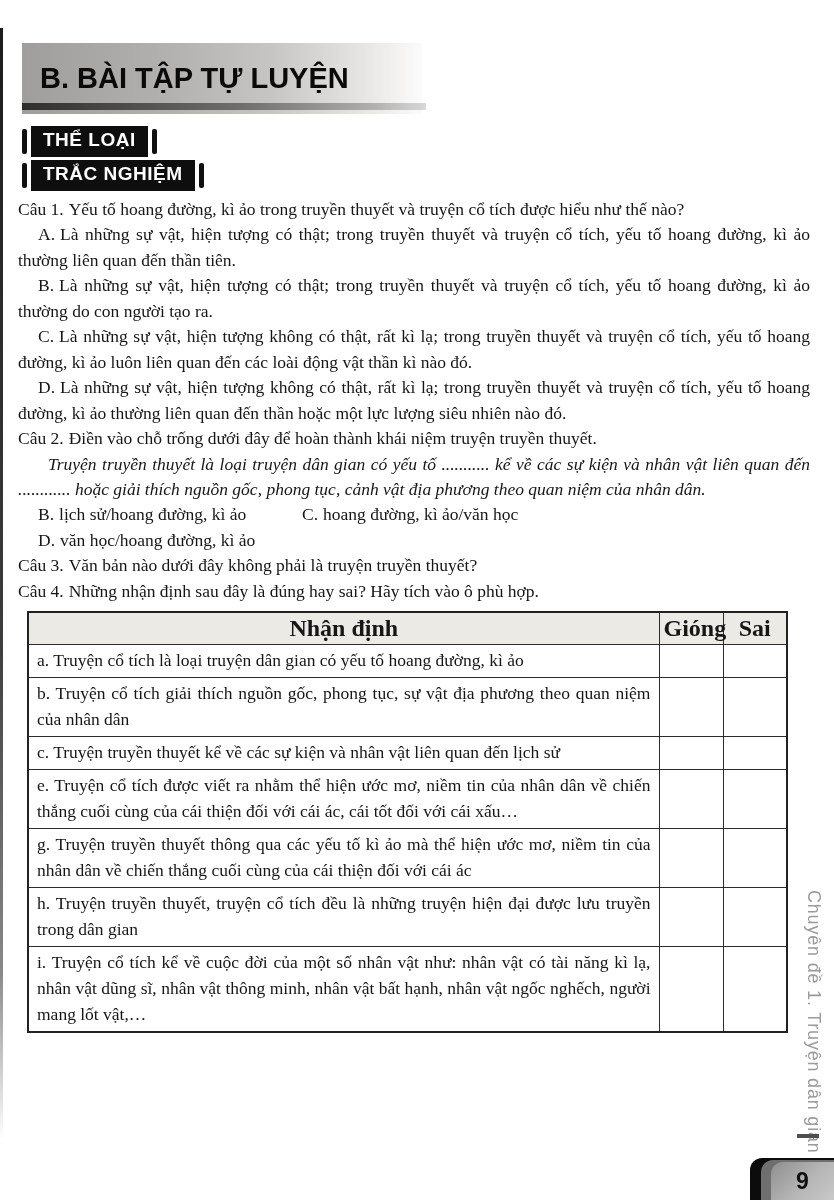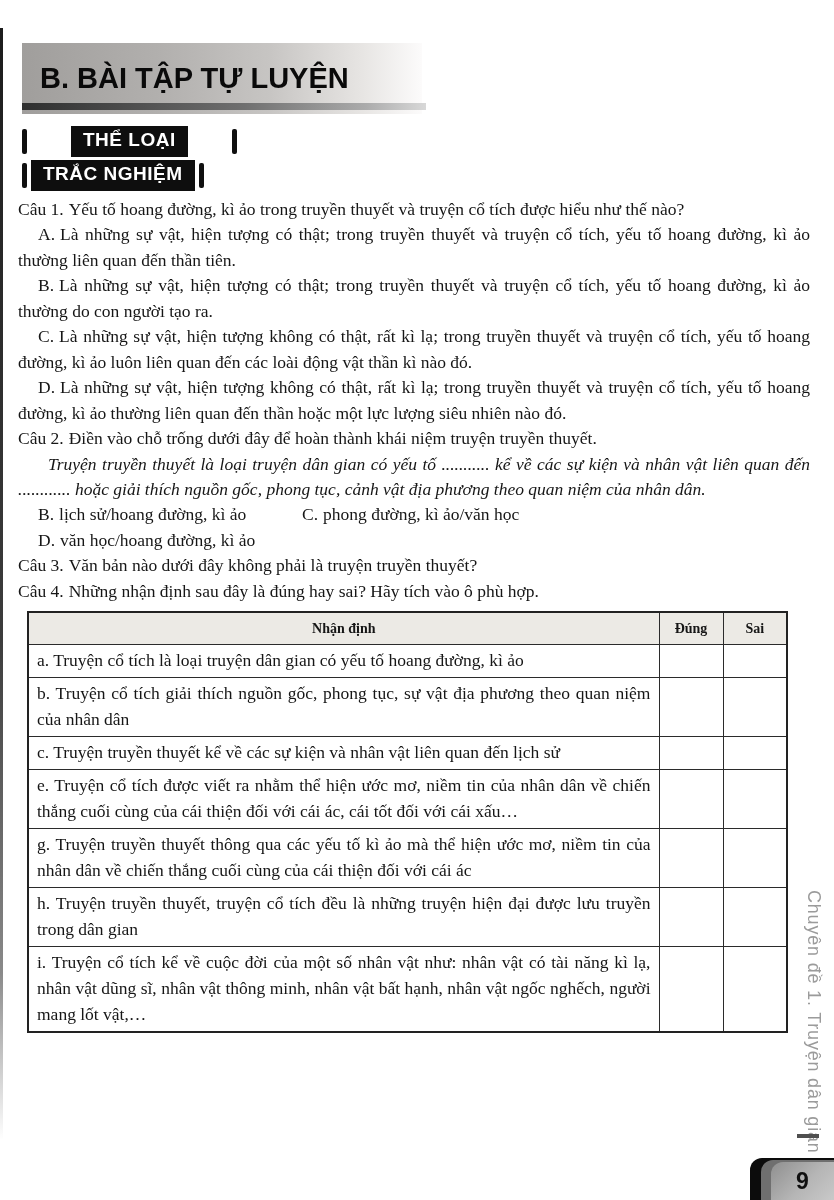--- a/index.html
+++ b/index.html
@@ -14,42 +14,42 @@
   
   .banner{position:absolute;left:22px;top:43px;width:400px;height:71px;
     background:linear-gradient(to right,#a09e9c 0%,#b2b0ae 35%,#c7c5c3 62%,#e7e5e3 85%,#fcfbfb 100%);
     display:flex;align-items:center;padding-left:18px;box-sizing:border-box;}
   .banner-text{font-family:"Liberation Sans",sans-serif;font-weight:bold;font-size:29px;
     color:#0a0a0a;letter-spacing:0px;white-space:nowrap;}
   .rule{position:absolute;left:22px;top:103px;width:404px;height:7px;
     background:linear-gradient(to right,#2e2e2e 0%,#6f6f6f 55%,#ababab 85%,#d8d8d8 100%);}
   
   .badge{position:absolute;left:22px;display:flex;align-items:center;}
-  .badge.b1{top:126px;gap:40px;}
+  .badge.b1{top:126px;}
   .badge.b2{top:160px;}
   .badge .bar{width:5px;height:25px;background:#101010;border-radius:2px;}
   .badge .bar.l{margin-right:4px;}
   .badge .bar.r{margin-left:4px;}
   .badge .pill{background:#0e0e0e;color:#ffffff;font-family:"Liberation Sans",sans-serif;
     font-weight:bold;font-size:19px;letter-spacing:0.5px;padding:3px 12px 6px 12px;white-space:nowrap;}
   
   .content{position:absolute;left:18px;top:197px;width:792px;
     font-size:17.5px;line-height:25.45px;text-align:justify;}
   .content p{margin:0;}
   .lbl{font-weight:normal;margin-right:5px;}
   p.opt{text-indent:20px;}
   p.def{font-style:italic;text-indent:30px;}
   .opt-grid{display:grid;grid-template-columns:264px 1fr;margin-left:20px;text-align:left;}
   .opt-grid .cell{line-height:25.45px;}
   .opt-grid.italic-vals .val{font-style:italic;}
   
   table.tf{border-collapse:collapse;table-layout:fixed;width:760px;margin-left:9px;margin-top:7px;
     border:2.5px solid #222222;}
   table.tf th,table.tf td{border:1.5px solid #2b2b2b;}
-  table.tf th{background:#eceae5;font-size:14px;font-weight:bold;text-align:center;
+  table.tf th{background:#eceae5;font-size:24px;font-weight:bold;text-align:center;
     height:29px;padding:1px 4px;}
   td.stmt{padding:2px 8px 4px 8px;text-align:justify;font-size:17.5px;line-height:26px;}
   td.tick{background:#ffffff;}
   
   .side-label{position:absolute;right:10px;top:890px;height:250px;
     writing-mode:vertical-rl;font-family:"Liberation Sans",sans-serif;
     font-size:18px;color:#9b9b9b;letter-spacing:0.8px;white-space:nowrap;}
   .side-dash{position:absolute;left:797px;top:1134px;width:22px;height:4px;background:#4f4f4f;}
   
   .page-tab{position:absolute;right:0;bottom:0;width:84px;height:42px;}
@@ -86,38 +86,38 @@
   <p class="q"><span class="lbl">Câu 1.</span><span>Yếu tố hoang đường, kì ảo trong truyền thuyết và truyện cổ tích được hiểu như thế nào?</span></p>
   <p class="opt"><span class="lbl">A.</span><span>Là những sự vật, hiện tượng có thật; trong truyền thuyết và truyện cổ tích, yếu tố hoang đường, kì ảo thường liên quan đến thần tiên.</span></p>
   <p class="opt"><span class="lbl">B.</span><span>Là những sự vật, hiện tượng có thật; trong truyền thuyết và truyện cổ tích, yếu tố hoang đường, kì ảo thường do con người tạo ra.</span></p>
   <p class="opt"><span class="lbl">C.</span><span>Là những sự vật, hiện tượng không có thật, rất kì lạ; trong truyền thuyết và truyện cổ tích, yếu tố hoang đường, kì ảo luôn liên quan đến các loài động vật thần kì nào đó.</span></p>
   <p class="opt"><span class="lbl">D.</span><span>Là những sự vật, hiện tượng không có thật, rất kì lạ; trong truyền thuyết và truyện cổ tích, yếu tố hoang đường, kì ảo thường liên quan đến thần hoặc một lực lượng siêu nhiên nào đó.</span></p>
 
   <p class="q"><span class="lbl">Câu 2.</span><span>Điền vào chỗ trống dưới đây để hoàn thành khái niệm truyện truyền thuyết.</span></p>
   <p class="def">Truyện truyền thuyết là loại truyện dân gian có yếu tố ...........  kể về các sự kiện và nhân vật liên quan đến ............ hoặc giải thích nguồn gốc, phong tục, cảnh vật địa phương theo quan niệm của nhân dân.</p>
   <div class="opt-grid">
     <div class="cell"><span class="lbl">B.</span><span>lịch sử/hoang đường, kì ảo</span></div>
-    <div class="cell"><span class="lbl">C.</span><span>phong đường, kì ảo/văn học</span></div>
+    <div class="cell"><span class="lbl">C.</span><span>hoang đường, kì ảo/văn học</span></div>
     <div class="cell"><span class="lbl">D.</span><span>văn học/hoang đường, kì ảo</span></div>
   </div>
 
   <p class="q"><span class="lbl">Câu 3.</span><span>Văn bản nào dưới đây không phải là truyện truyền thuyết?</span></p>
 
   <p class="q"><span class="lbl">Câu 4.</span><span>Những nhận định sau đây là đúng hay sai? Hãy tích vào ô phù hợp.</span></p>
 
   <table class="tf">
     <colgroup>
         <col style="width:631px">
         <col style="width:64px">
         <col style="width:64px">
       </colgroup>
     <tbody>
         <tr>
       <th>Nhận định</th>
-      <th>Đúng</th>
+      <th>Gióng</th>
       <th>Sai</th>
     </tr>
     <tr>
       <td class="stmt">a. Truyện cổ tích là loại truyện dân gian có yếu tố hoang đường, kì ảo</td>
       <td class="tick"></td>
       <td class="tick"></td>
     </tr>
     <tr>
       <td class="stmt">b. Truyện cổ tích giải thích nguồn gốc, phong tục, sự vật địa phương theo quan niệm của nhân dân</td>
       <td class="tick"></td>

